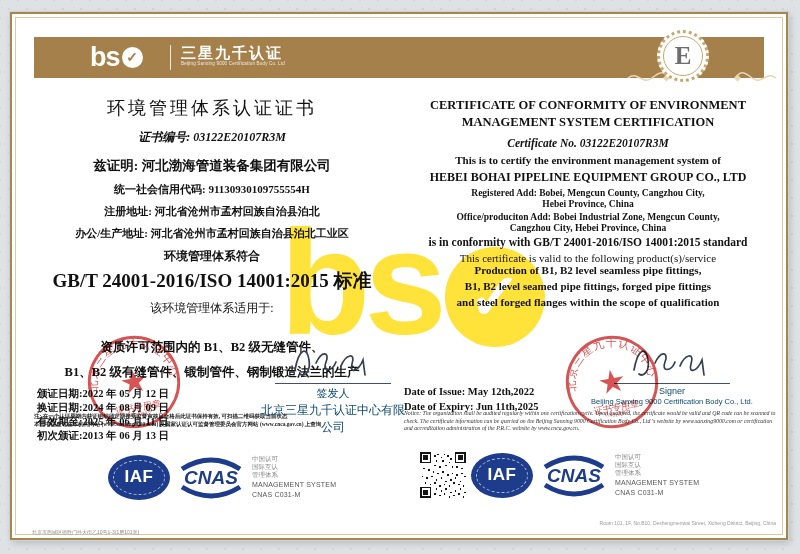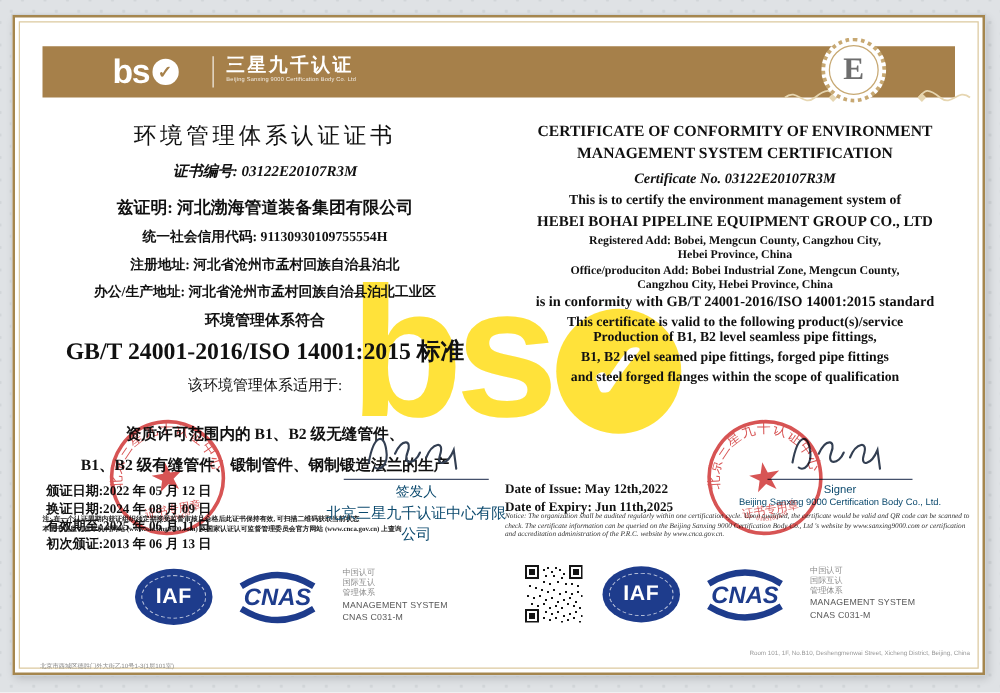--- a/index.html
+++ b/index.html
@@ -62,21 +62,21 @@
   .lt-scope2{font-size:12.5px;font-weight:bold;margin-top:8px;}
 
   .rt-title{font-size:12.5px;font-weight:bold;margin-top:14px;}
   .rt-title2{font-size:12.5px;font-weight:bold;margin-top:2px;}
   .rt-certno{font-size:11.5px;font-weight:bold;font-style:italic;margin-top:7px;}
   .rt-b11{font-size:11px;font-weight:bold;margin-top:5px;}
   .rt-company{font-size:12px;font-weight:bold;margin-top:4px;}
   .rt-small{font-size:9.5px;font-weight:bold;margin-top:3px;}
   .rt-small2{font-size:9.5px;font-weight:bold;margin-top:1px;}
   .rt-conform{font-size:11.5px;font-weight:bold;margin-top:3px;}
-  .rt-valid{font-size:11px;font-weight:bold;margin-top:4px;}
+  .rt-valid{font-size:11px;font-weight:normal;margin-top:4px;}
   .rt-scope1{font-size:11px;font-weight:bold;margin-top:0;}
   .rt-scope{font-size:11px;font-weight:bold;margin-top:4px;}
 
   
   .dates{position:absolute;z-index:2;font-weight:bold;text-align:left;color:#111;margin-top:32px;}
   .dates-left{left:25px;top:341px;font-size:10.5px;line-height:14px;}
   .dates-right{left:392px;top:339px;font-size:10.5px;line-height:14.5px;}
 
   
   .sig{position:absolute;z-index:3;text-align:center;color:#0c4a6e;}
@@ -96,21 +96,21 @@
         font-size:5.8px;font-style:italic;color:#333;line-height:7.5px;text-align:left;}
 
   
   .stamp{position:absolute;width:96px;height:96px;z-index:5;color:var(--stamp-red,#d23c3c);
         mix-blend-mode:multiply;opacity:.88;}
   .stamp-left{left:74px;top:320px;transform:rotate(-10deg);}
   .stamp-right{left:552px;top:320px;transform:rotate(-10deg);}
   .stamp svg{width:100%;height:100%;}
 
   
-  .accr{position:absolute;z-index:2;display:flex;align-items:center;gap:16px;}
+  .accr{position:absolute;z-index:2;display:flex;align-items:center;gap:5px;}
   .accr-left{left:96px;top:440px;}
   .accr-right{left:408px;top:438px;}
   .iaf{width:62px;height:45px;border-radius:50%;background:var(--logo-blue,#1e3c8c);position:relative;
         display:flex;align-items:center;justify-content:center;}
   .iaf::before{content:"";position:absolute;inset:5px;border:1px dashed rgba(255,255,255,.65);border-radius:50%;}
   .iaf-text{color:#fff;font-family:"Liberation Sans",sans-serif;font-weight:bold;font-size:17px;letter-spacing:.5px;}
   .accr-caption{font-family:"Liberation Sans",sans-serif;text-align:left;}
   .accr-cn{font-size:6.5px;color:#8a8a8a;line-height:8px;}
   .accr-en{font-size:7px;color:#555;line-height:9px;letter-spacing:.2px;margin-top:1px;}
   .qr{width:46px;height:46px;background:#fff;}

